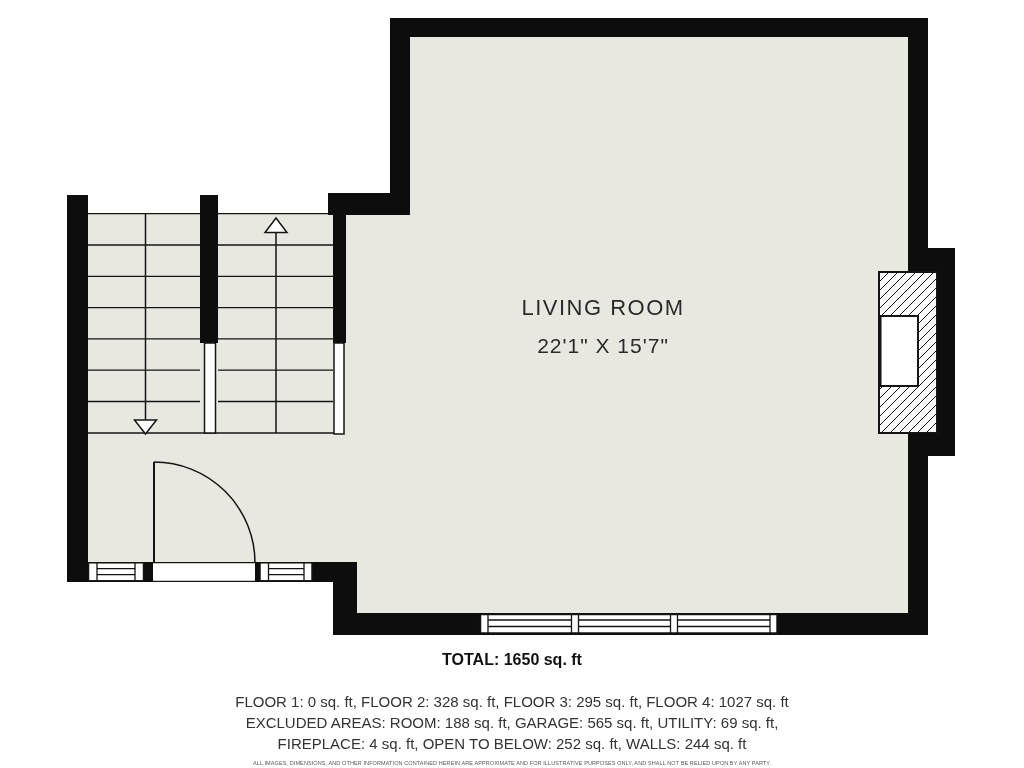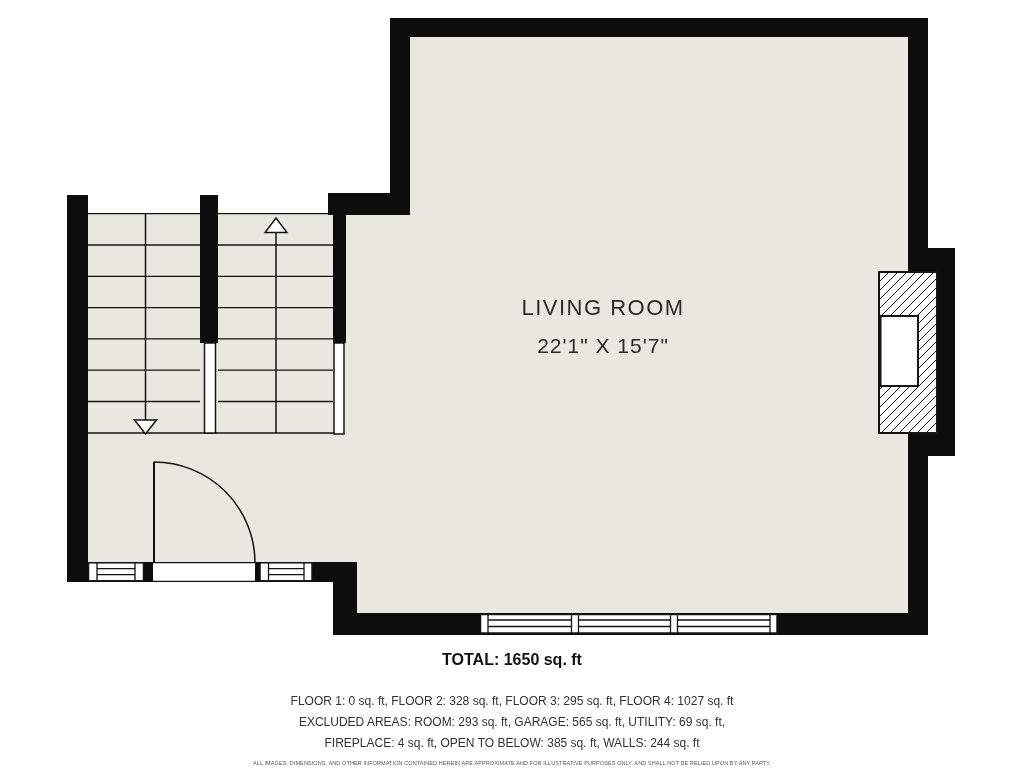--- a/index.html
+++ b/index.html
@@ -46,21 +46,21 @@
     text-align:center;
     color:#333333;
   }
   .summary .total{
     font-size:16px;
     font-weight:bold;
     color:#111111;
     margin-bottom:22px;
   }
   .summary .line{
-    font-size:12px;
+    font-size:15px;
     line-height:21px;
   }
   .disclaimer{
     margin-top:6px;
     font-size:5.5px;
     line-height:7.6px;
     color:#595959;
     letter-spacing:0.1px;
   }
 </style>
@@ -142,22 +142,22 @@
       <rect class="whitefill ln w2" x="880.5" y="316" width="37.5" height="70"></rect>
     </g>
 
     <text class="room-label" x="603" y="315">LIVING ROOM</text>
     <text class="room-dims" x="603" y="353">22'1" X 15'7"</text>
   </svg>
 
   <div class="summary">
     <div class="total">TOTAL: 1650 sq. ft</div>
     <div class="line">FLOOR 1: 0 sq. ft, FLOOR 2: 328 sq. ft, FLOOR 3: 295 sq. ft, FLOOR 4: 1027 sq. ft</div>
-    <div class="line">EXCLUDED AREAS: ROOM: 293 sq. ft, GARAGE: 565 sq. ft, UTILITY: 69 sq. ft,</div>
-    <div class="line">FIREPLACE: 4 sq. ft, OPEN TO BELOW: 385 sq. ft, WALLS: 244 sq. ft</div>
+    <div class="line">EXCLUDED AREAS: ROOM: 188 sq. ft, GARAGE: 565 sq. ft, UTILITY: 69 sq. ft,</div>
+    <div class="line">FIREPLACE: 4 sq. ft, OPEN TO BELOW: 252 sq. ft, WALLS: 244 sq. ft</div>
     <div class="disclaimer">
       <div>ALL IMAGES, DIMENSIONS, AND OTHER INFORMATION CONTAINED HEREIN ARE APPROXIMATE AND FOR ILLUSTRATIVE PURPOSES ONLY, AND SHALL NOT BE RELIED UPON BY ANY PARTY.</div>
       <div>NEXT DOOR PHOTOS MAKES NO REPRESENTATIONS OR WARRANTIES, AND DISCLAIMS ANY AND ALL LIABILITY ARISING FROM USE OF THIS INFORMATION. ALL INFORMATION HEREIN</div>
       <div>SHALL BE SUBJECT TO THE TERMS AND CONDITIONS FOUND AT NEXTDOORPHOTOS.COM/TC.</div>
     </div>
   </div>
 
 </div>
 
 </body></html>

